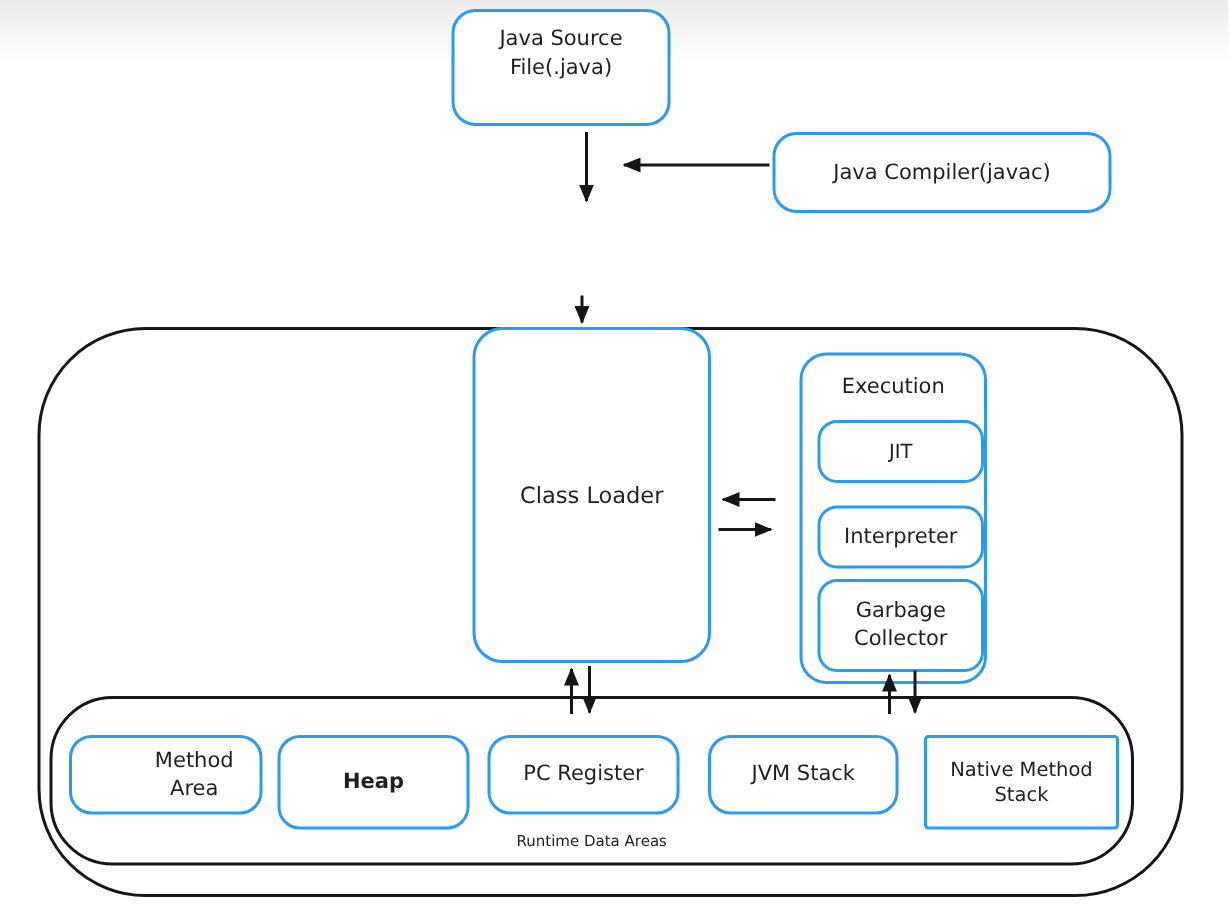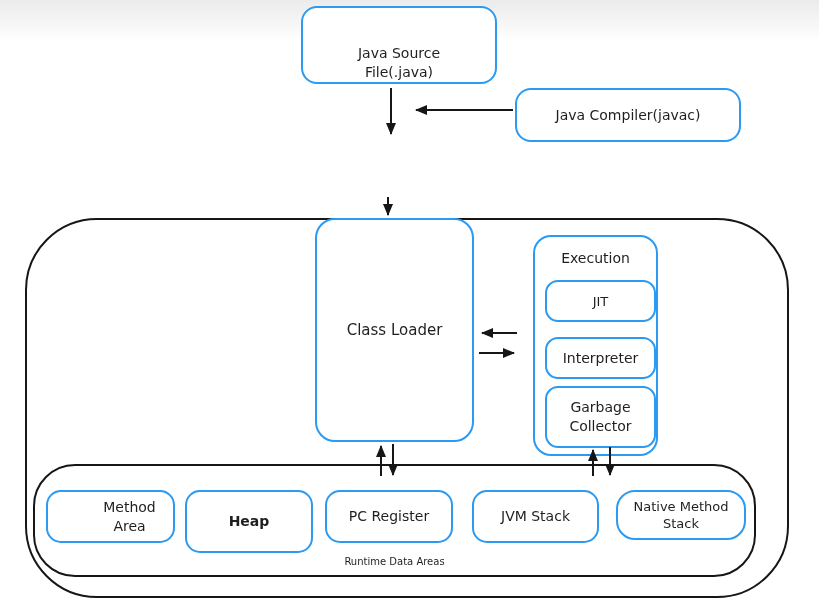--- a/index.html
+++ b/index.html
@@ -48,21 +48,21 @@
   }
   .arrows { position: absolute; left: 0; top: 0; z-index: 4; pointer-events: none; }
   .cl-font { font-size: 15px; }
   .small-font { font-size: 13px; line-height: 17px; }
 </style>
 </head>
 <body>
 
 <div class="stage">
 
-  <div class="bluebox top-align" style="left:301px; top:6px; width:196px; height:78px;align-items:flex-end;">
+  <div class="bluebox top-align" style="left:301px; top:6px; width:146px; height:78px;">
     <span class="lbl">Java Source
 File(.java)</span>
   </div>
 
   <div class="bluebox" style="left:515px; top:88px; width:226px; height:54px;">
     <span class="lbl">Java Compiler(javac)</span>
   </div>
 
 
   <div class="blackbox" style="left:25px; top:218px; width:764px; height:380px; border-radius:72px;"></div>
@@ -100,21 +100,21 @@
     </div>
 
     <div class="bluebox" style="left:290px; top:24px; width:128px; height:53px; border-radius:15px;">
       <span class="lbl">PC Register</span>
     </div>
 
     <div class="bluebox" style="left:437px; top:24px; width:127px; height:53px; border-radius:15px;">
       <span class="lbl">JVM Stack</span>
     </div>
 
-    <div class="bluebox small-font" style="left:581px; top:24px; width:130px; height:50px; border-radius:19px;">
+    <div class="bluebox small-font" style="left:581px; top:24px; width:130px; height:63px; border-radius:3px;">
       <span class="lbl">Native Method
 Stack</span>
     </div>
   </div>
 
   <svg class="arrows" width="819" height="610" viewBox="0 0 819 610">
     <defs>
       <marker id="ah" markerUnits="userSpaceOnUse" markerWidth="12" markerHeight="10" refX="11" refY="5" orient="auto">
         <path d="M0,0 L12,5 L0,10 Z" fill="#161616"></path>
       </marker>

